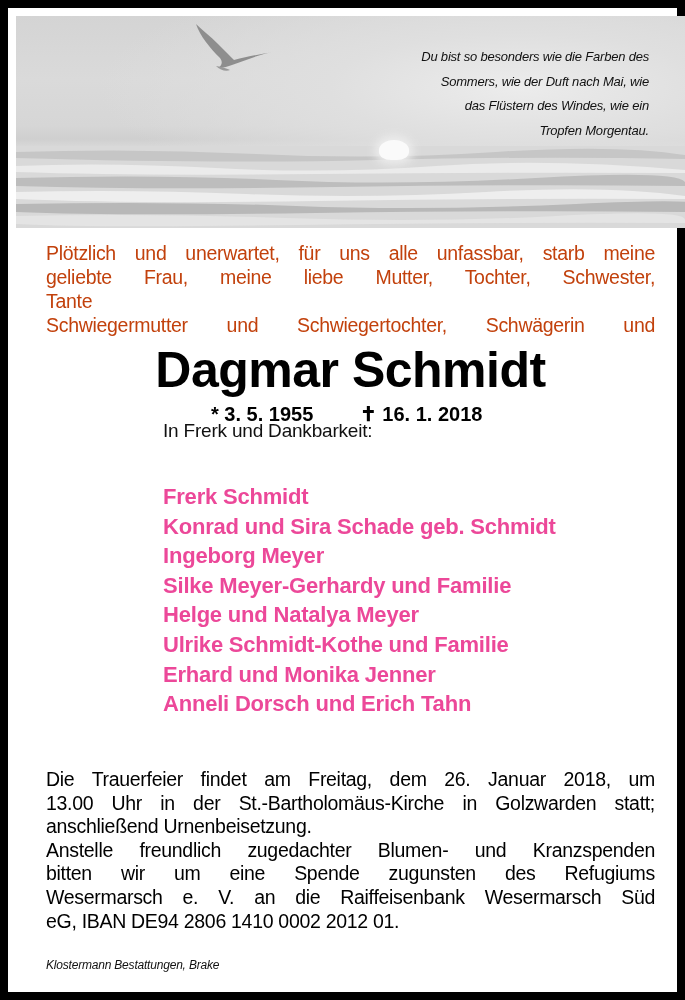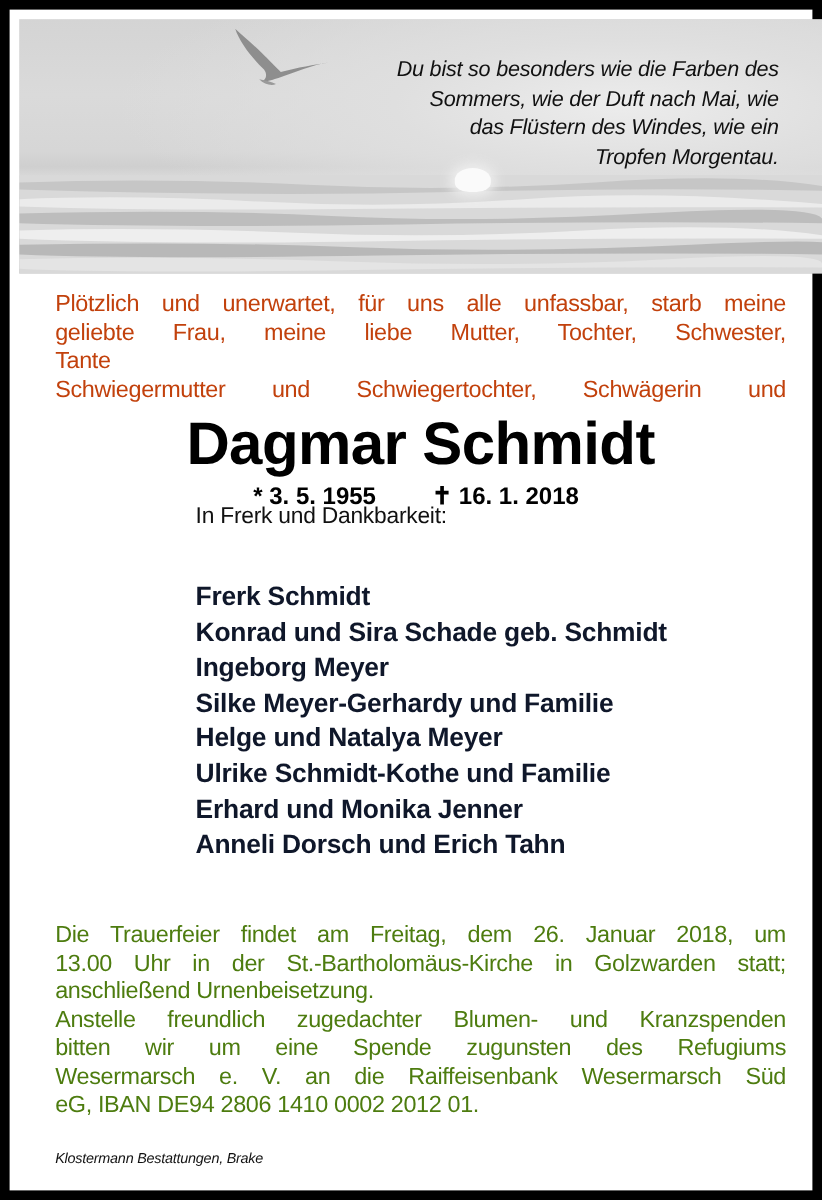--- a/index.html
+++ b/index.html
@@ -20,21 +20,21 @@
     .hero-sea { position: absolute; left: 0; top: 130px; width: 100%; height: 82px; }
     .hero-sun {
       position: absolute; left: 363px; top: 124px; width: 30px; height: 20px;
       border-radius: 50% 50% 40% 40%; background: #fafafa;
       box-shadow: 0 0 10px 4px #eeeeee;
     }
     .hero-bird { position: absolute; left: 174px; top: 6px; width: 110px; height: 60px; }
     .poem {
       position: absolute; right: 36px; top: 29px; margin: 0;
       font-family: "Liberation Sans", sans-serif; font-style: italic;
-      font-size: 18px; line-height: 24.5px; text-align: right; color: #111;
+      font-size: 13px; line-height: 24.5px; text-align: right; color: #111;
       letter-spacing: -0.2px;
     }
     .poem span { display: block; }
     .intro {
       position: absolute; left: 38px; top: 233px; width: 609px; margin: 0;
       font-family: "Liberation Sans", sans-serif; font-size: 19.5px; line-height: 24px;
       text-align: justify; color: #c2410c; letter-spacing: -0.3px;
     }
     .intro .ln { display: block; text-align: justify; text-align-last: justify; }
     .intro .ln.last { text-align-last: left; }
@@ -52,27 +52,27 @@
     .dates .birth { position: absolute; left: 203px; }
     .dates .death { position: absolute; left: 352px; }
     .thanks {
       position: absolute; left: 155px; top: 411px; margin: 0;
       font-family: "Liberation Sans", sans-serif; font-size: 19px; line-height: 24px; color: #111;
       letter-spacing: -0.2px;
     }
     .family {
       position: absolute; left: 155px; top: 474px; margin: 0; padding: 0; list-style: none;
       font-family: "Liberation Sans", sans-serif; font-weight: bold;
-      font-size: 22px; line-height: 29.6px; color: #0f172a; letter-spacing: -0.2px;
+      font-size: 22px; line-height: 29.6px; color: #ec4899; letter-spacing: -0.2px;
     }
     .family li { white-space: nowrap; }
     .details {
       position: absolute; left: 38px; top: 760px; width: 609px; margin: 0;
       font-family: "Liberation Sans", sans-serif; font-size: 19.5px; line-height: 23.6px;
-      color: #4d7c0f; letter-spacing: -0.3px;
+      color: #000000; letter-spacing: -0.3px;
     }
     .details .ln { display: block; text-align: justify; text-align-last: justify; white-space: nowrap; }
     .details .ln.left { text-align-last: left; }
     .footer {
       position: absolute; left: 38px; top: 945px; margin: 0;
       font-family: "Liberation Sans", sans-serif; font-style: italic;
       font-size: 12px; line-height: 24px; color: #111; letter-spacing: -0.2px;
     }
   </style>
 </head>

